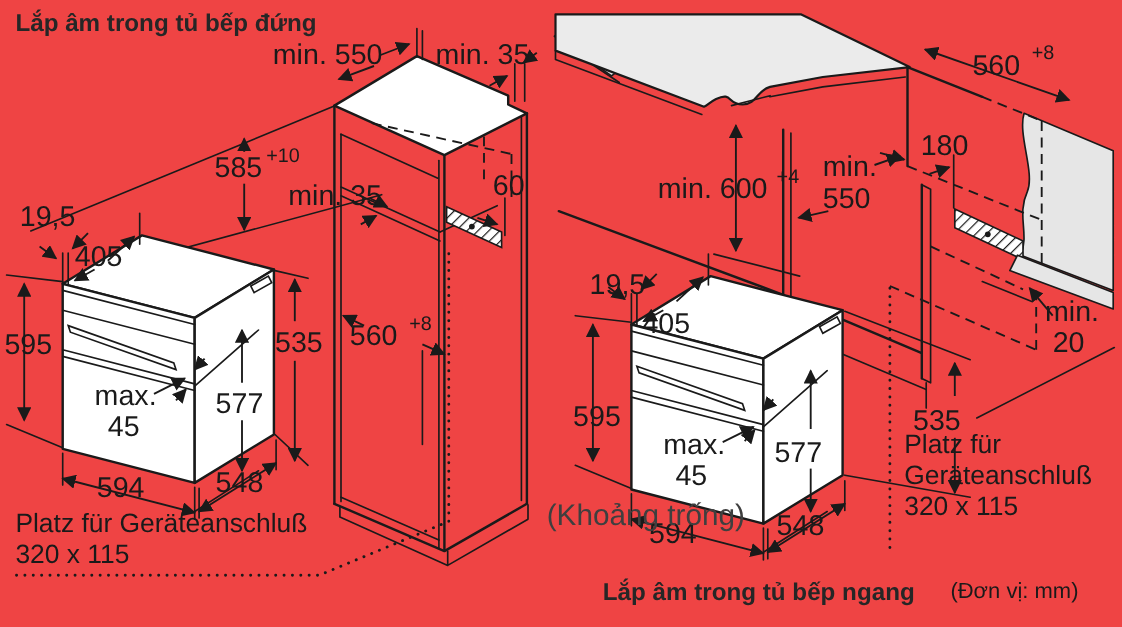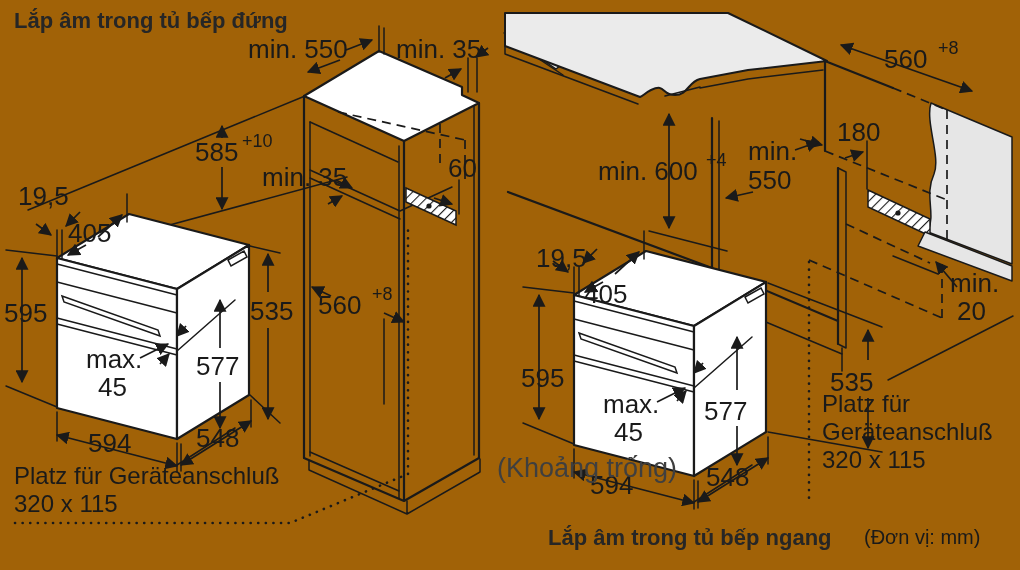--- a/index.html
+++ b/index.html
@@ -1,16 +1,16 @@
 <!DOCTYPE html>
 <html><head>
 <meta charset="utf-8">
 <style>
   html,body{margin:0;padding:0;background:#ffffff;}
-  .stage{position:relative;width:1020px;height:570px;background:#a16207;overflow:hidden;
+  .stage{position:relative;width:1020px;height:570px;background:#ef4444;overflow:hidden;
          font-family:"Liberation Sans","DejaVu Sans",sans-serif;text-align:center;}
   svg{position:absolute;left:0;top:0;}
   
   .ol  {stroke:#1a1a1a;stroke-width:2.2;fill:none;stroke-linejoin:round;stroke-linecap:round;}
   .olf {stroke:#1a1a1a;stroke-width:2.2;fill:#ffffff;stroke-linejoin:round;}
   .thin{stroke:#1a1a1a;stroke-width:1.5;fill:none;stroke-linecap:round;}
   .dash{stroke:#1a1a1a;stroke-width:1.7;fill:none;stroke-dasharray:9 6;}
   .dot {stroke:#1a1a1a;stroke-width:2.6;fill:none;stroke-dasharray:0.1 7.5;stroke-linecap:round;}
   .dim {stroke:#1a1a1a;stroke-width:1.7;fill:none;marker-end:url(#ah);}
   .dim2{stroke:#1a1a1a;stroke-width:1.7;fill:none;marker-end:url(#ah);marker-start:url(#ah);}

